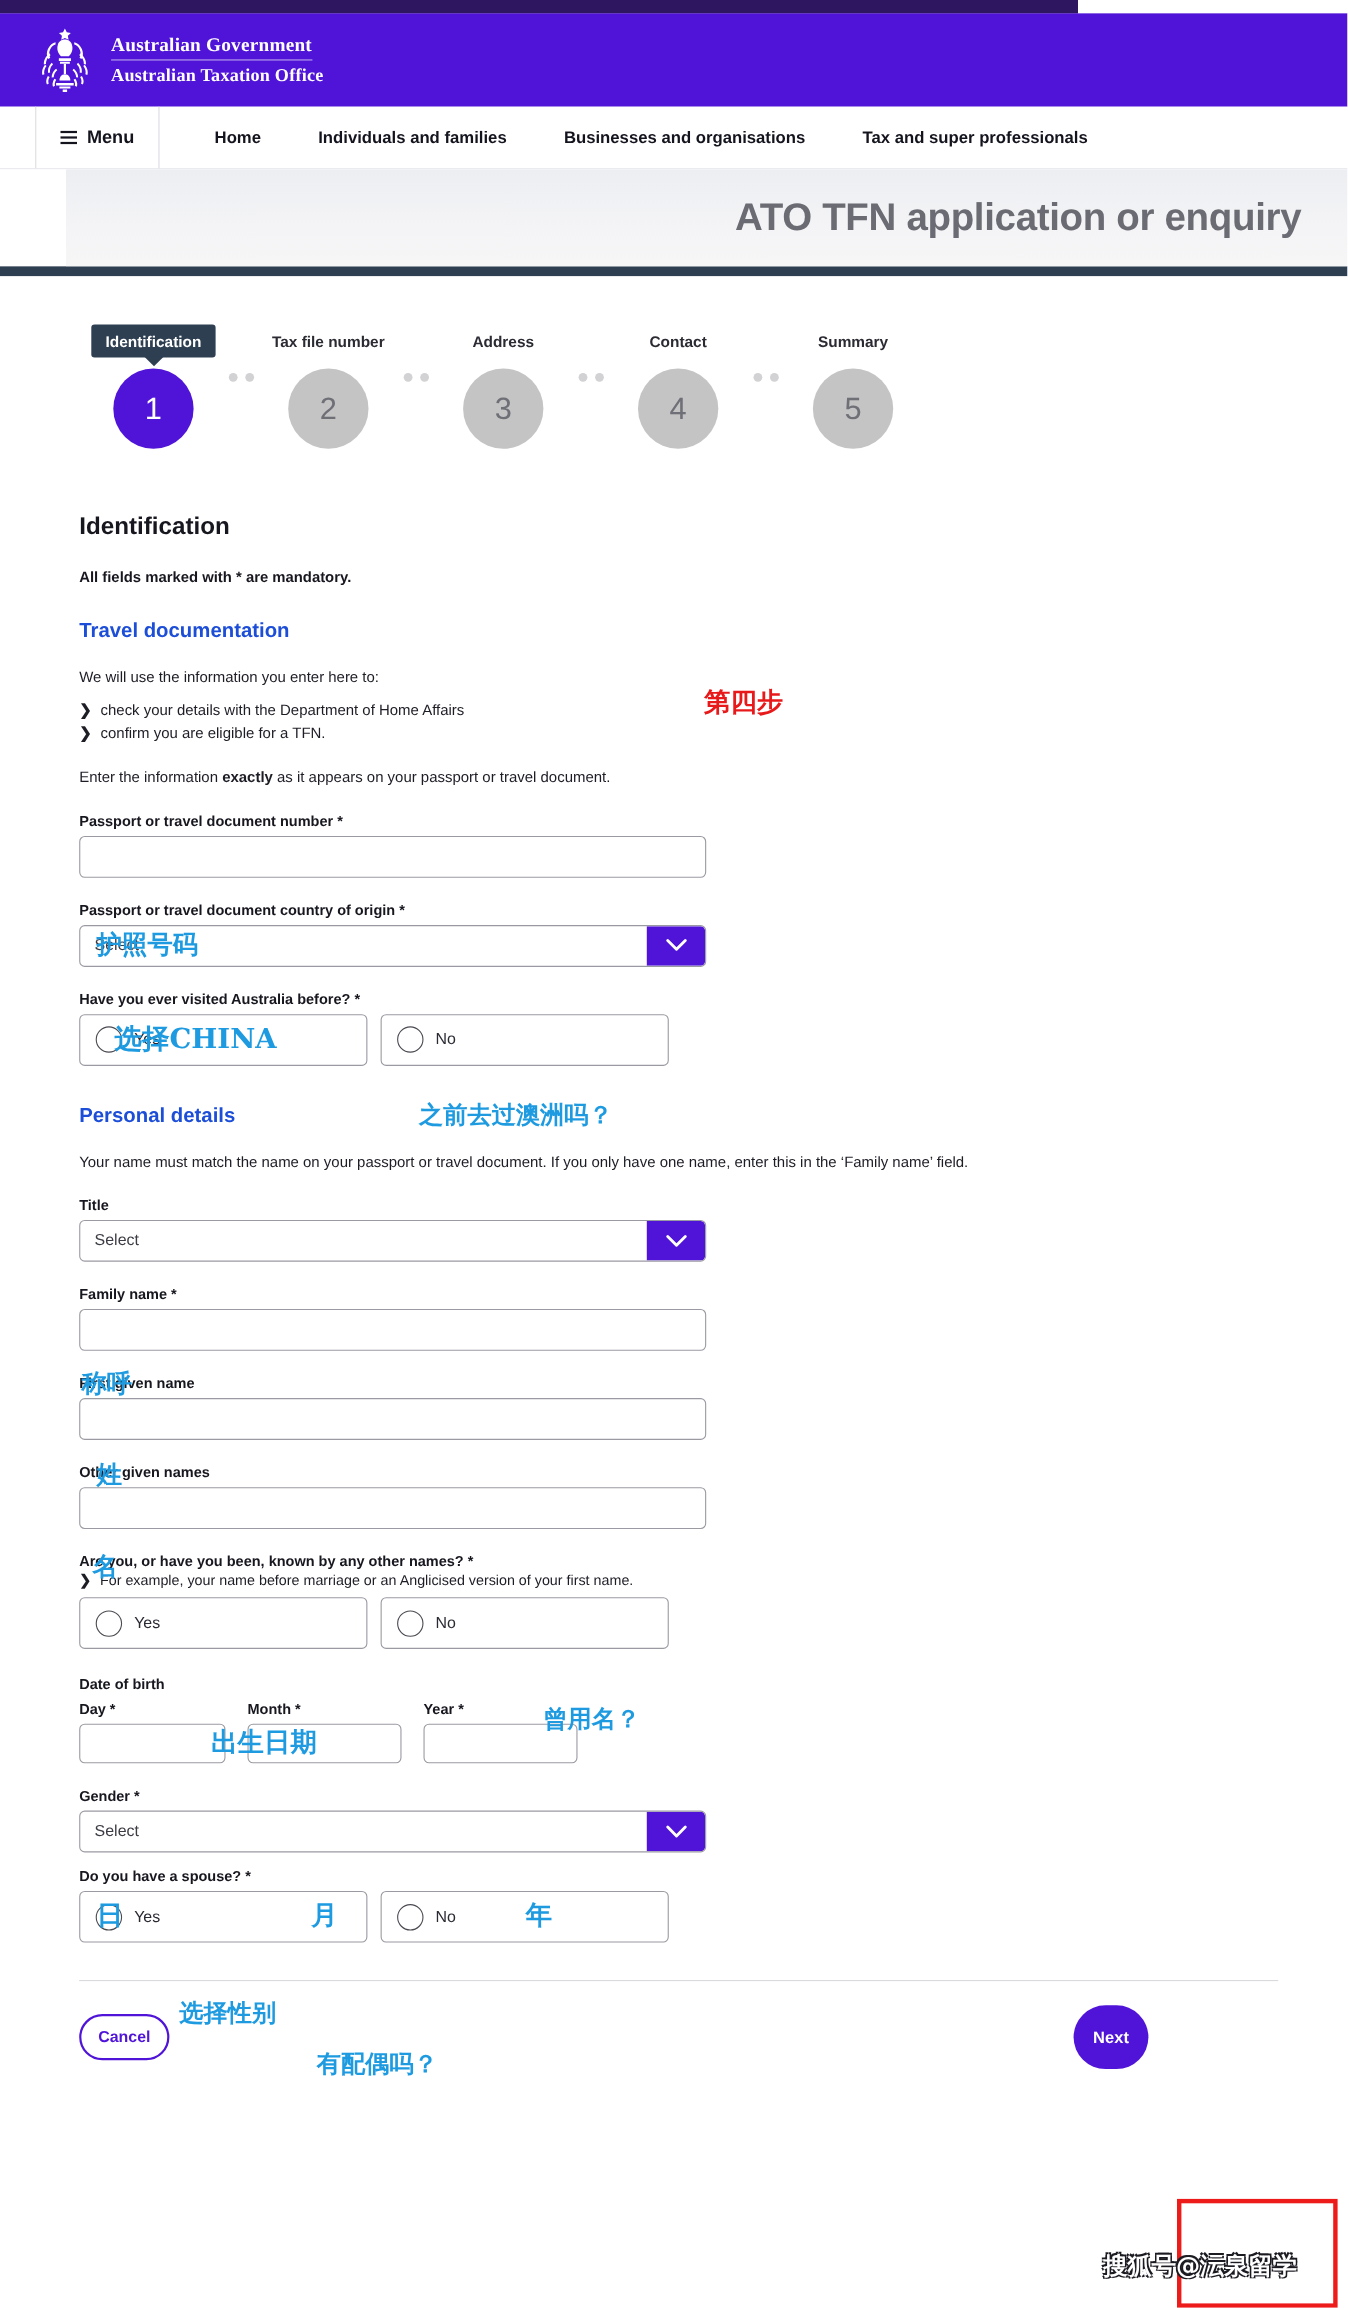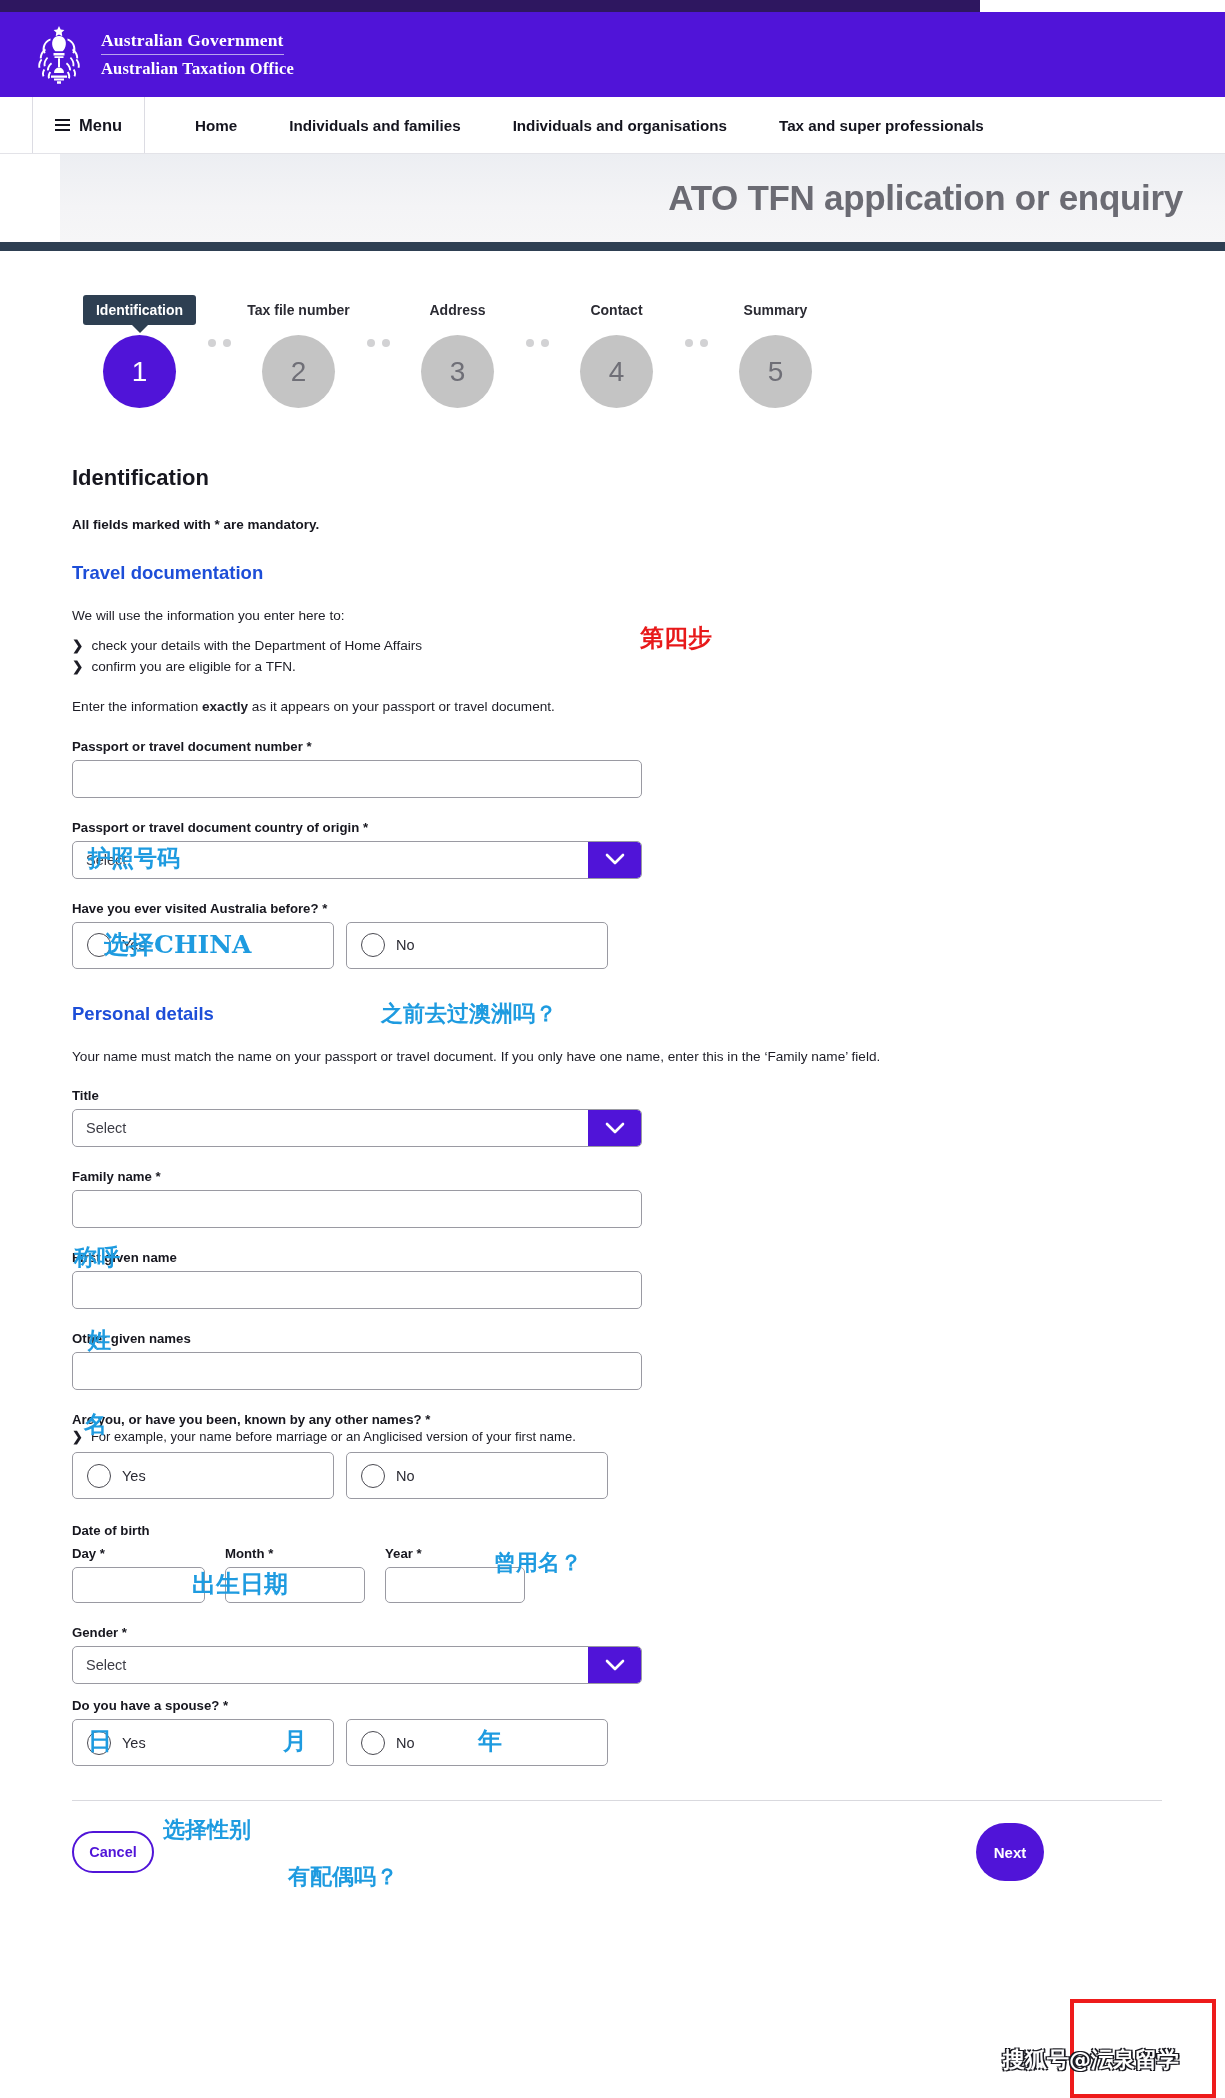--- a/index.html
+++ b/index.html
@@ -221,21 +221,21 @@
     <span class="burger">
         <i></i>
         <i></i>
         <i></i>
       </span>
     <span>Menu</span>
   </div>
   <div class="navlinks">
     <a href="#">Home</a>
     <a href="#">Individuals and families</a>
-    <a href="#">Individuals and organisations</a>
+    <a href="#">Businesses and organisations</a>
     <a href="#">Tax and super professionals</a>
   </div>
 </div>
 
 <div class="bannerwrap">
   <div class="banner">
     <h1>ATO TFN application or enquiry</h1>
   </div>
 </div>
 <div class="bannerrule"></div>

